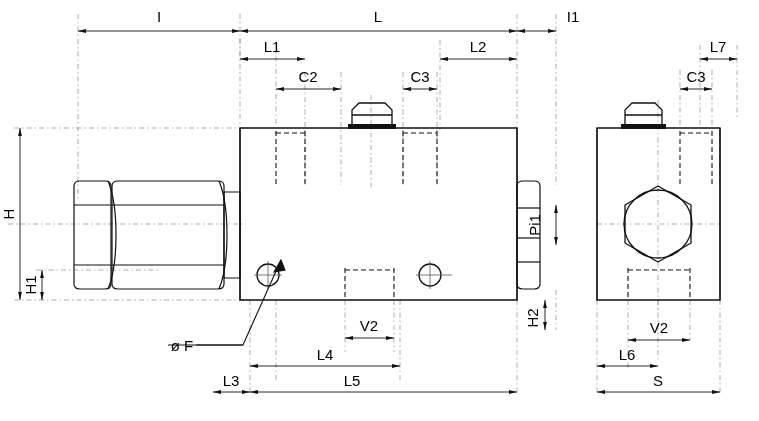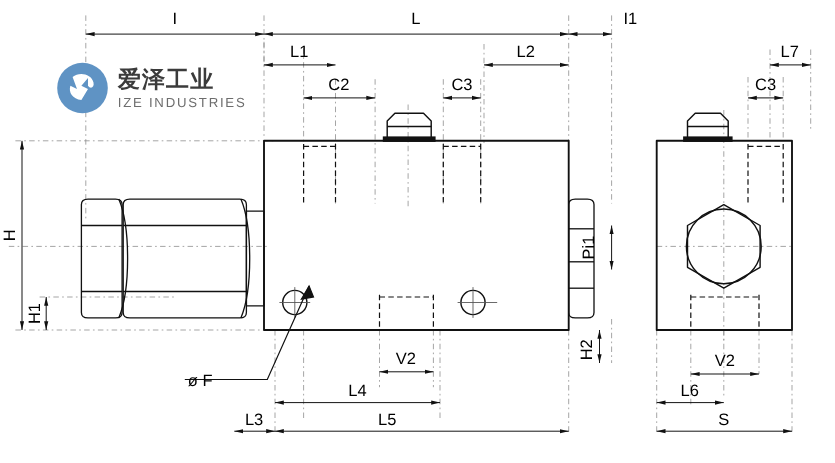--- a/index.html
+++ b/index.html
@@ -181,25 +181,14 @@
       <text x="627" y="360">L6</text>
       <text x="658" y="386">S</text>
       <text x="182" y="351" text-anchor="middle">ø F</text>
       <text x="14" y="214" transform="rotate(-90 14 214)">H</text>
       <text x="36" y="285" transform="rotate(-90 36 285)">H1</text>
       <text x="540" y="225" transform="rotate(-90 540 225)">Pi1</text>
       <text x="538" y="318" transform="rotate(-90 538 318)">H2</text>
     </g>
   </svg>
 
-  <div class="logo-wrap">
-    <div class="logo-mark">
-      <svg class="glyph" viewBox="0 0 46 46">
-        <path d="M14,13 C20,8 31,10 33,18 C34,23 30,24 28,21 L28,14 L22,21 L28,24 L22,34 C14,33 10,27 12,21 L18,24 L14,13 Z" fill="#ffffff"></path>
-      </svg>
-    </div>
-    <div class="logo-text">
-      <div class="logo-cn">爱泽工业</div>
-      <div class="logo-en">IZE INDUSTRIES</div>
-    </div>
-  </div>
 
 </div>
 
 </body></html>

